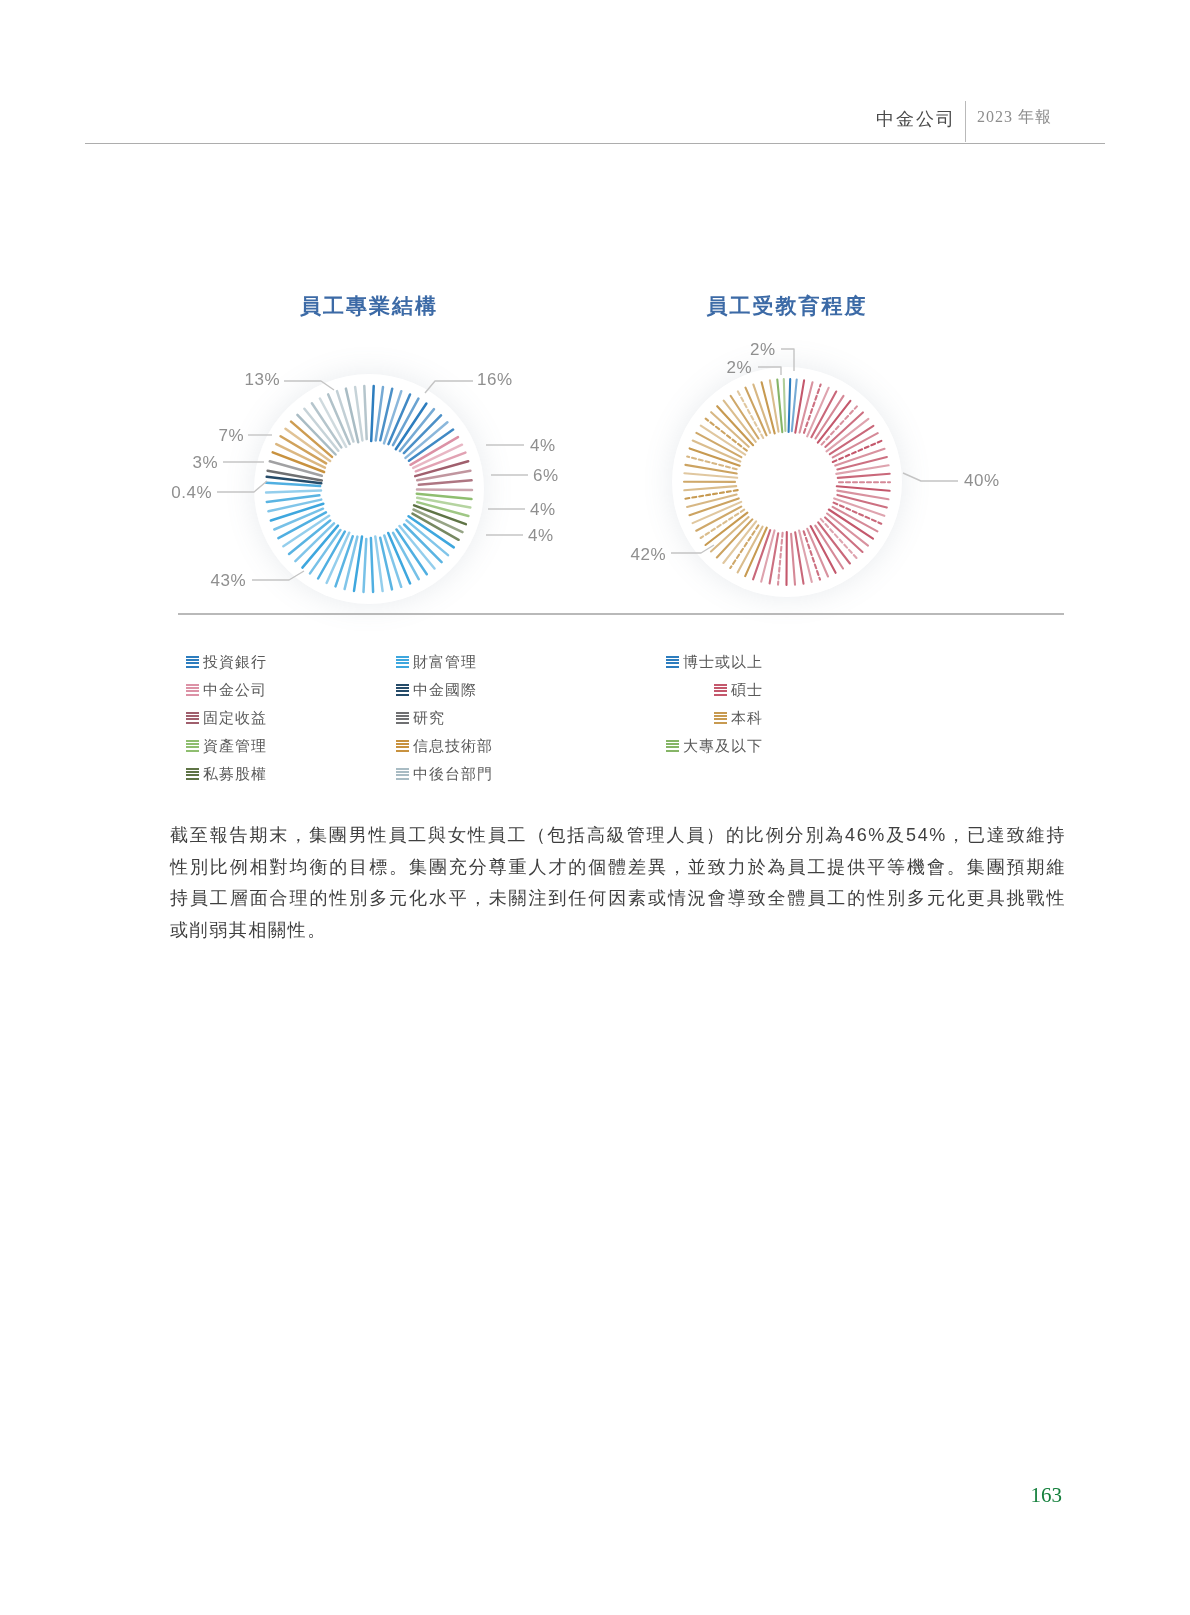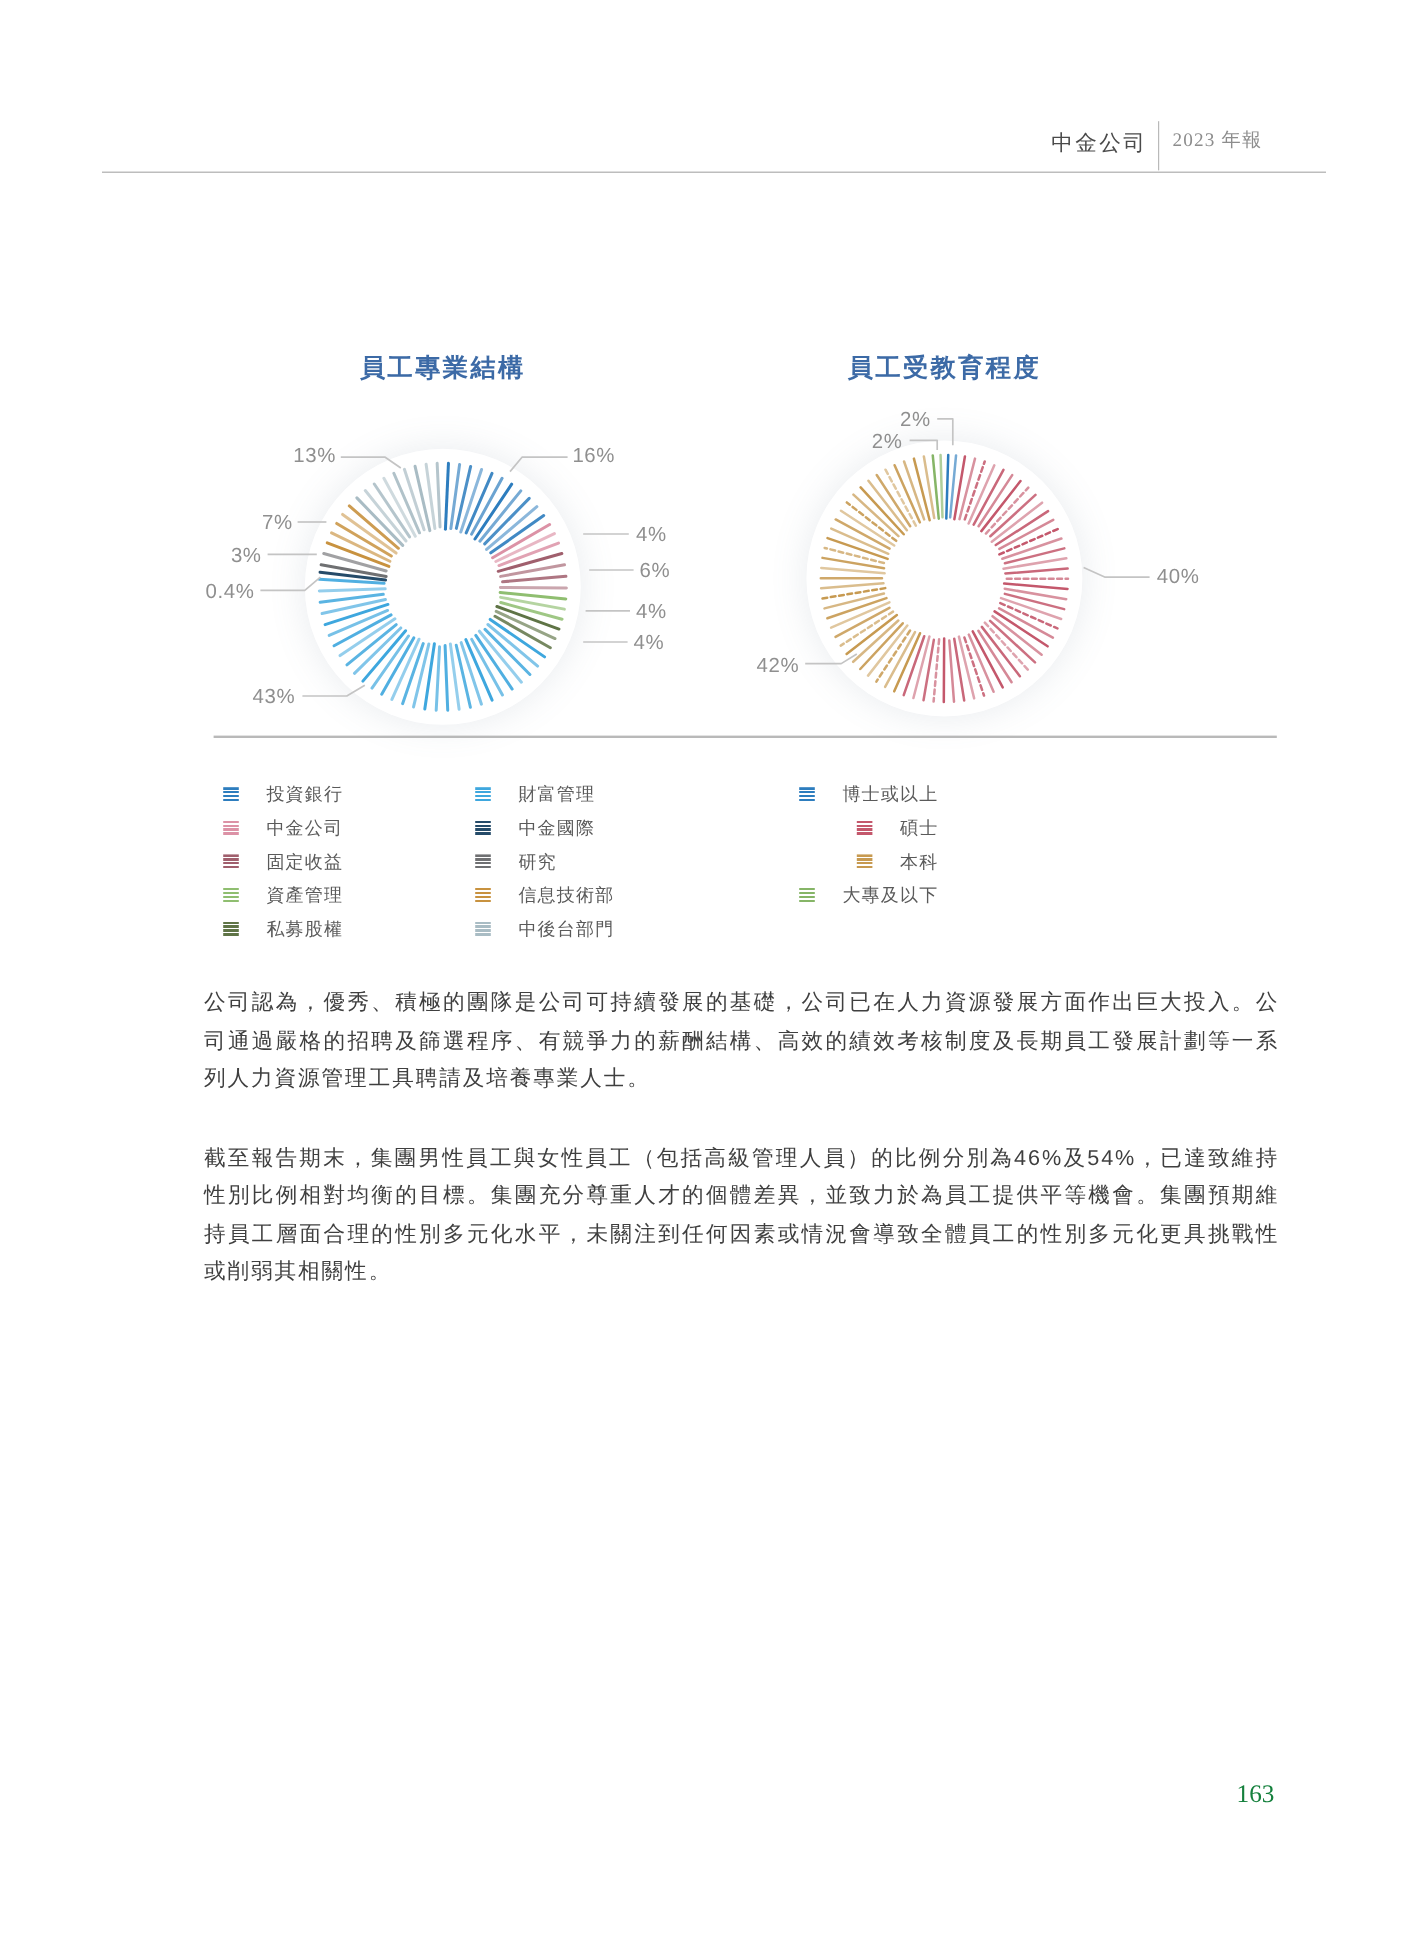--- a/index.html
+++ b/index.html
@@ -35,21 +35,21 @@
   .pct.r{text-align:right;}
 
   
   .charts-rule{position:absolute;left:178px;top:613px;width:886px;height:2px;background:#b9b9b9;}
 
   
   .legend-col{position:absolute;top:648px;display:flex;flex-direction:column;}
   #legend-col-0{left:186px;}
   #legend-col-1{left:396px;}
   #legend-col-2{left:666px;align-items:flex-end;}
-  .legend-item{display:flex;align-items:center;height:28px;gap:23px;}
+  .legend-item{display:flex;align-items:center;height:28px;gap:4px;}
   .legend-marker{display:inline-block;width:13px;height:12px;flex:0 0 13px;}
   .legend-label{font-size:15px;color:#5a5a5a;letter-spacing:1px;white-space:nowrap;}
 
   
   .body-text{position:absolute;left:170px;top:820px;width:896px;}
   .body-text p{margin:0 0 35px 0;font-size:18px;line-height:31.5px;letter-spacing:1.6px;
     text-align:justify;color:#3f3f3f;}
 
   
   .page-number{position:absolute;left:1002px;top:1483px;width:60px;text-align:right;
@@ -316,19 +316,18 @@
         <span class="legend-marker" style="background-image: repeating-linear-gradient(rgb(199, 154, 81) 0px, rgb(199, 154, 81) 2px, rgba(255, 255, 255, 0) 2px, rgba(255, 255, 255, 0) 3.2px);"></span>
         <span class="legend-label">本科</span>
       </div>
       <div class="legend-item">
         <span class="legend-marker" style="background-image: repeating-linear-gradient(rgb(134, 181, 103) 0px, rgb(134, 181, 103) 2px, rgba(255, 255, 255, 0) 2px, rgba(255, 255, 255, 0) 3.2px);"></span>
         <span class="legend-label">大專及以下</span>
       </div>
     </div>
 
   <div class="body-text">
-    <p>公司認為，優秀、積極的團隊是公司可持續發展的基礎，公司已在人力資源發展方面作出巨大投入。公司通過嚴格的招聘及篩選程序、有競爭力的薪酬結構、高效的績效考核制度及長期員工發展計劃等一系列人力資源管理工具聘請及培養專業人士。</p>
     <p>截至報告期末，集團男性員工與女性員工（包括高級管理人員）的比例分別為46%及54%，已達致維持性別比例相對均衡的目標。集團充分尊重人才的個體差異，並致力於為員工提供平等機會。集團預期維持員工層面合理的性別多元化水平，未關注到任何因素或情況會導致全體員工的性別多元化更具挑戰性或削弱其相關性。</p>
   </div>
 
   <div class="page-number">163</div>
 
 </div>
 
 </body></html>

